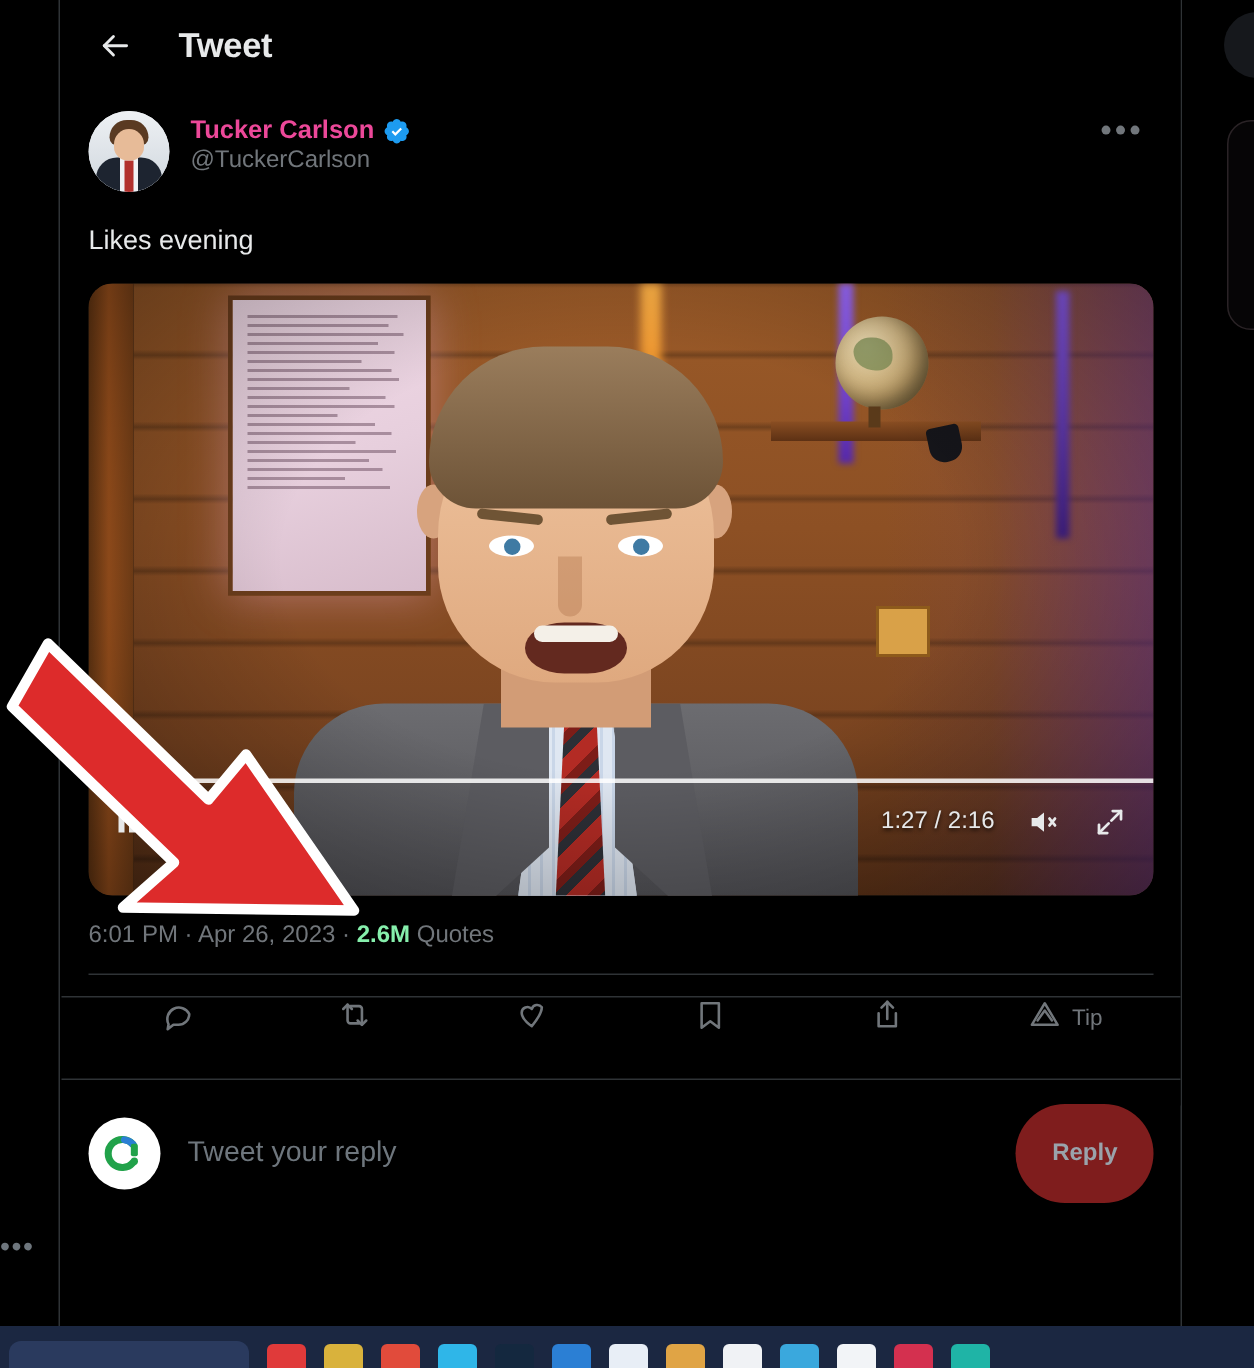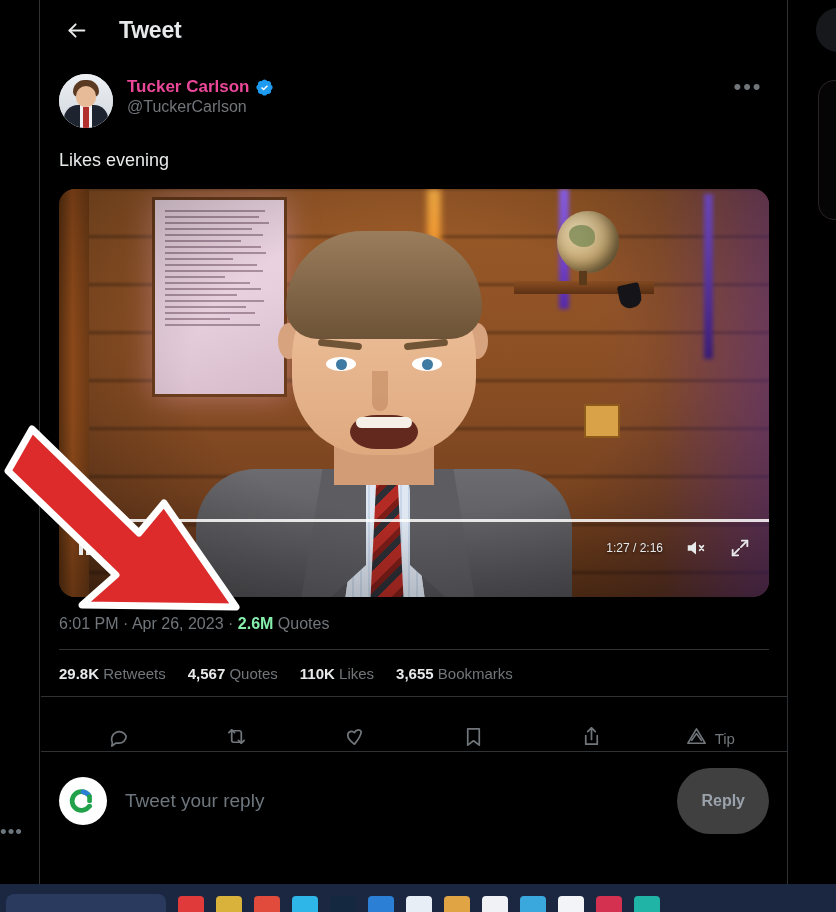--- a/index.html
+++ b/index.html
@@ -319,21 +319,21 @@
     text-shadow: 0 1px 3px rgba(0,0,0,.8);
   }
   .pause-glyph { display:flex; gap:3px; }
   .pause-glyph i { display:block; width:4px; height:14px; background:#e7e9ea; }
   .controls-right {
     position:absolute; right:18px; top:348px;
     display:flex; align-items:center; gap:22px;
     color:#e7e9ea;
     text-shadow: 0 1px 3px rgba(0,0,0,.8);
   }
-  .time-code { font-size:12px;text-align:center; }
+  .time-code { font-size:16px;text-align:center; }
   .ctrl-icon { width:22px; height:22px; display:flex; align-items:center; justify-content:center; cursor:pointer; }
 
   
   .red-arrow {
     position:absolute;
     left: -36px;
     top: 415px;
     width: 290px;
     height: 200px;
     pointer-events: none;
@@ -354,21 +354,21 @@
 
   .stats-row {
     display:flex; align-items:center; gap:22px;
     padding: 15px 18px 0 18px;
     font-size:15px; color:#71767b;
   }
   .stat { cursor:pointer; }
   .stat b { color:#e7e9ea; font-weight:bold; }
 
   .actions-row {
-    display:flex; align-items:flex-end;
+    display:flex; align-items:flex-start;
     padding: 0 18px;
     height: 56px;
     margin-top: 14px;
     border-top: 1px solid #2f3336;
     border-bottom: 1px solid #2f3336;
     color:#71767b;
   }
   .action-btn {
     flex:1;
     display:flex; align-items:center; justify-content:center; gap:7px;
@@ -394,21 +394,21 @@
     overflow:hidden;
   }
   .reply-avatar svg { width:30px; height:30px; }
   .reply-placeholder {
     flex:1;
     font-size:19px;
     color:#6e767d;
     cursor:text;
   }
   .reply-btn {
-    background:#404040;
+    background:#7f1d1d;
     color:#9aa3ab;
     font-size:16px;
     font-weight:bold;
     border:none;
     border-radius:999px;
     padding: 24px 24px;
     cursor:default;
   }
 
   
@@ -570,38 +570,20 @@
       <span>6:01 PM</span>
       <span>·</span>
       <span>Apr 26, 2023</span>
       <span>·</span>
       <b>2.6M</b>
       <span>Quotes</span>
     </div>
 
     <div class="divider"></div>
 
-    <div class="stats-row">
-      <span class="stat">
-        <b>29.8K</b>
-        <span>Retweets</span>
-      </span>
-      <span class="stat">
-        <b>4,567</b>
-        <span>Quotes</span>
-      </span>
-      <span class="stat">
-        <b>110K</b>
-        <span>Likes</span>
-      </span>
-      <span class="stat">
-        <b>3,655</b>
-        <span>Bookmarks</span>
-      </span>
-    </div>
 
     <div class="actions-row">
       <div class="action-btn">
         <span>
           <svg viewBox="0 0 24 24" fill="none" stroke="currentColor" stroke-width="1.8" stroke-linecap="round" stroke-linejoin="round">
             <path d="M20 11.5a7.5 7.5 0 0 1-7.5 7.5H9l-4 3 .6-3.4A7.5 7.5 0 1 1 20 11.5z"></path>
           </svg>
         </span>
       </div>
       <div class="action-btn">

